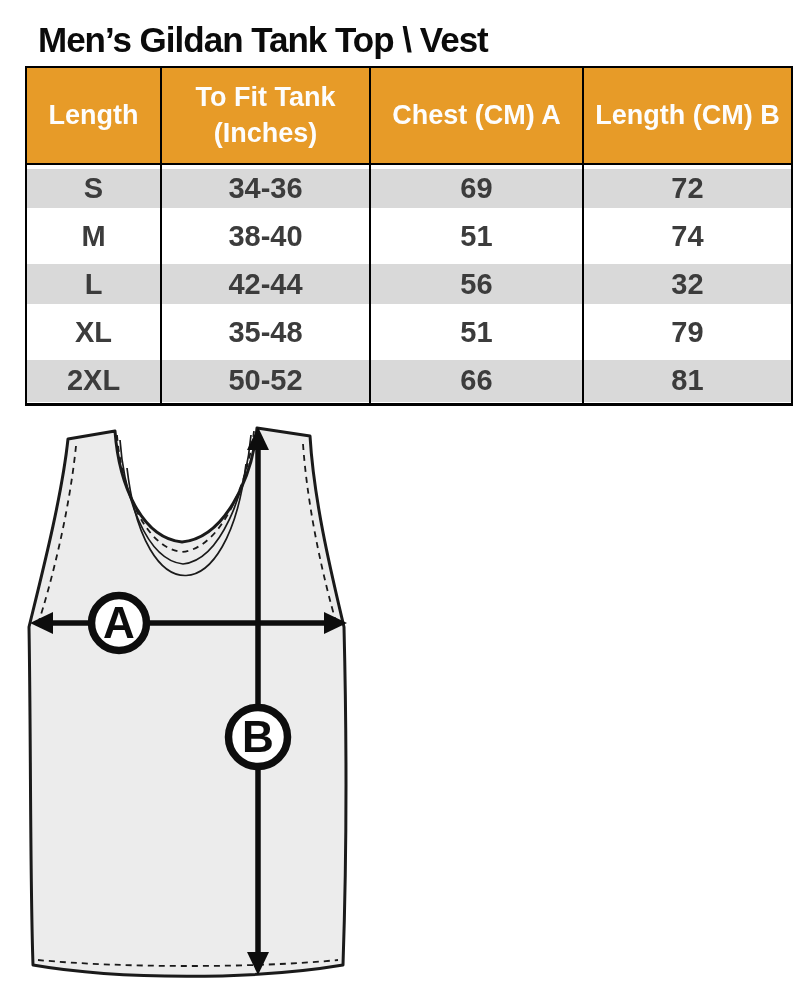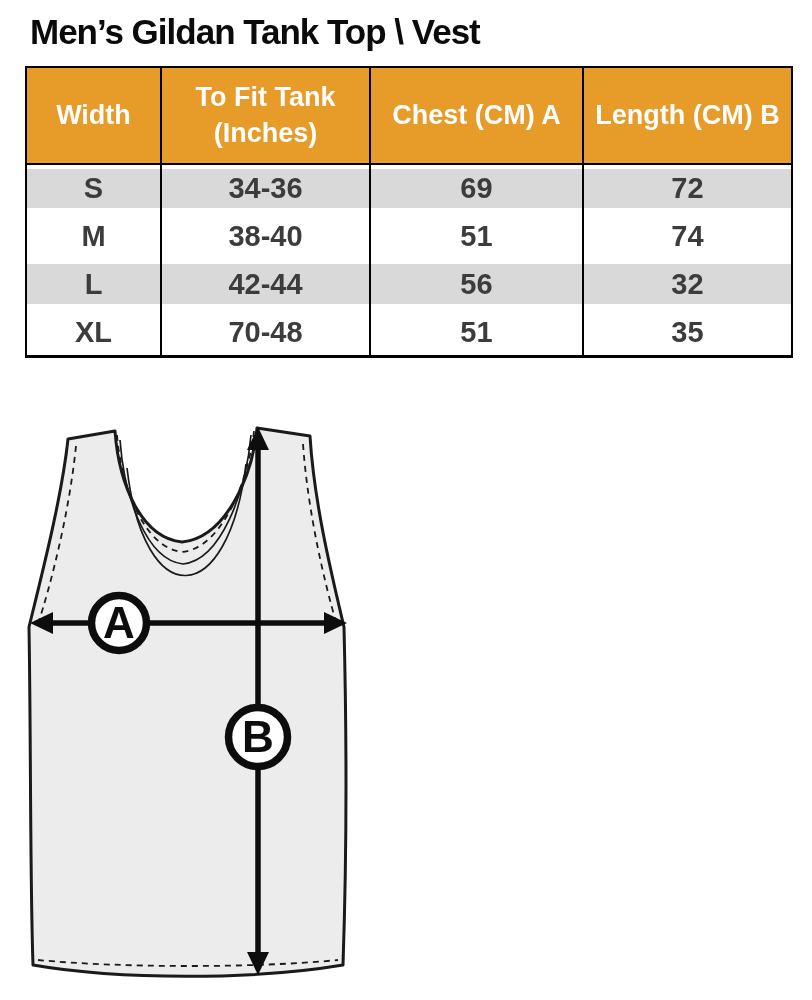--- a/index.html
+++ b/index.html
@@ -8,21 +8,21 @@
     width: 812px;
     height: 1000px;
     background: #ffffff;
     font-family: "Liberation Sans", sans-serif;
     overflow: hidden;
   }
   .title {
     position: absolute;
     left: 30px;
     top: 12px;
-    margin: 0;
+    margin: 8px;
     font-size: 35px;
     font-weight: bold;
     letter-spacing: -1px;
     color: var(--title-text, #0B0B0B);
     white-space: nowrap;
   }
   table.size-chart {
     position: absolute;
     left: 25px;
     top: 66px;
@@ -99,21 +99,21 @@
 
   <table class="size-chart">
     <colgroup>
       <col style="width:135px">
         <col style="width:209px">
         <col style="width:213px">
         <col style="width:209px">
     </colgroup>
     <thead>
       <tr>
-        <th>Width</th>
+        <th>Length</th>
         <th>To Fit Tank (Inches)</th>
         <th>Chest (CM) A</th>
         <th>Length  (CM) B</th>
       </tr>
     </thead>
     <tbody>
       <tr class="stripe">
         <td>S</td>
         <td>34-36</td>
         <td>69</td>
@@ -126,23 +126,29 @@
         <td>74</td>
       </tr>
       <tr class="stripe">
         <td>L</td>
         <td>42-44</td>
         <td>56</td>
         <td>32</td>
       </tr>
       <tr>
         <td>XL</td>
-        <td>70-48</td>
+        <td>35-48</td>
         <td>51</td>
-        <td>35</td>
+        <td>79</td>
+      </tr>
+      <tr class="stripe">
+        <td>2XL</td>
+        <td>50-52</td>
+        <td>66</td>
+        <td>81</td>
       </tr>
     </tbody>
   </table>
 
   <svg class="diagram" viewBox="0 0 356 580" aria-hidden="true">
 
     <path class="outline" d="M 93,13
          C 97,68 120,120 160,124
          C 202,120 230,62 235,10
          L 288,18

